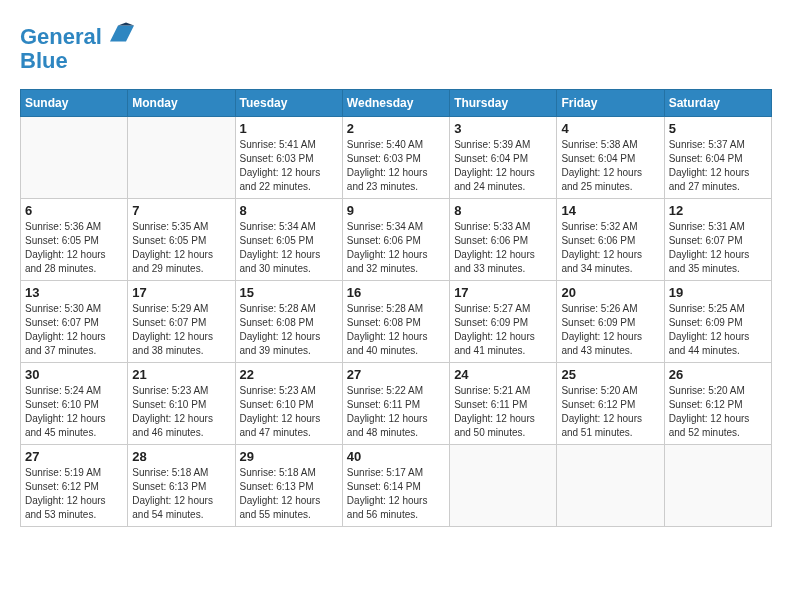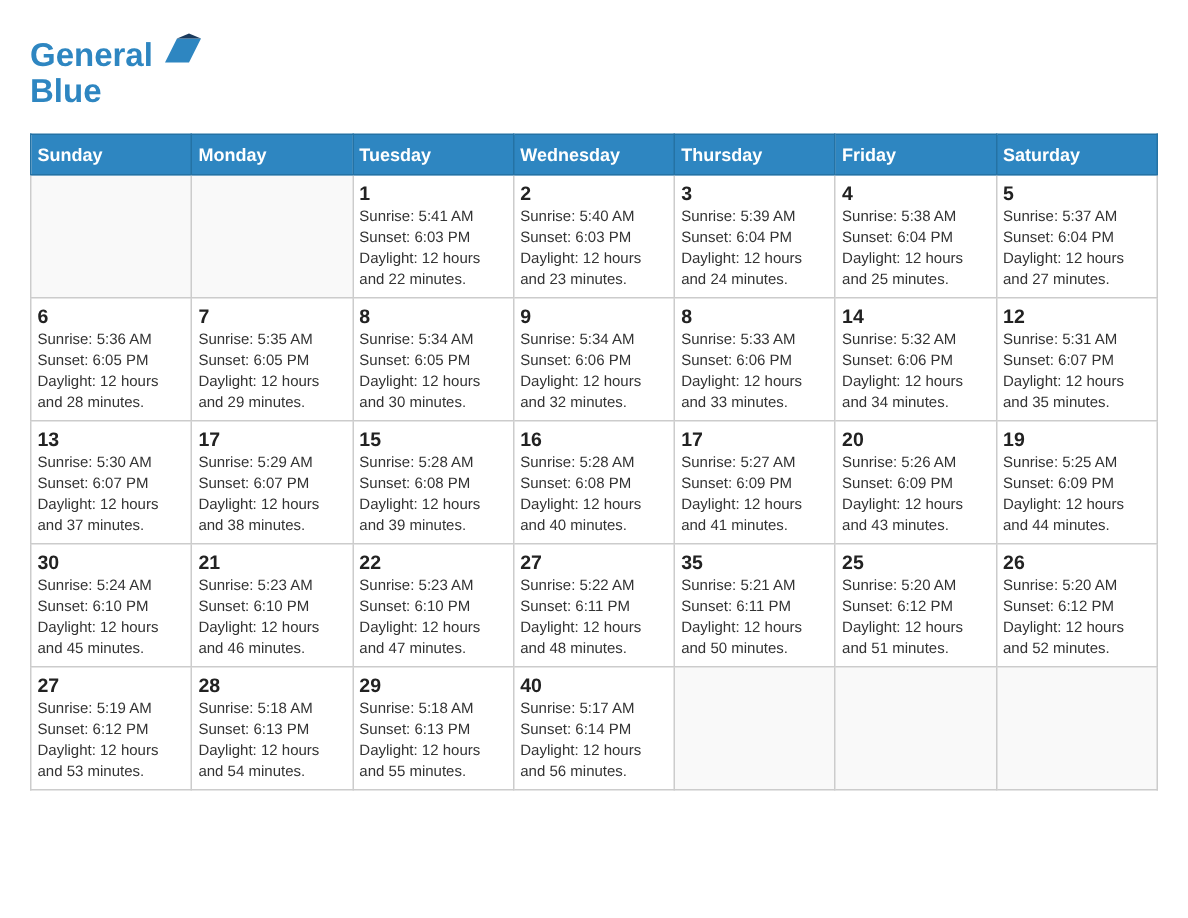--- a/index.html
+++ b/index.html
@@ -214,21 +214,21 @@
         </td>
         <td>
           <div class="day-num">22</div>
           <div class="day-info">Sunrise: 5:23 AM<br>Sunset: 6:10 PM<br>Daylight: 12 hours and 47 minutes.</div>
         </td>
         <td>
           <div class="day-num">27</div>
           <div class="day-info">Sunrise: 5:22 AM<br>Sunset: 6:11 PM<br>Daylight: 12 hours and 48 minutes.</div>
         </td>
         <td>
-          <div class="day-num">35</div>
+          <div class="day-num">24</div>
           <div class="day-info">Sunrise: 5:21 AM<br>Sunset: 6:11 PM<br>Daylight: 12 hours and 50 minutes.</div>
         </td>
         <td>
           <div class="day-num">25</div>
           <div class="day-info">Sunrise: 5:20 AM<br>Sunset: 6:12 PM<br>Daylight: 12 hours and 51 minutes.</div>
         </td>
         <td>
           <div class="day-num">26</div>
           <div class="day-info">Sunrise: 5:20 AM<br>Sunset: 6:12 PM<br>Daylight: 12 hours and 52 minutes.</div>
         </td>

